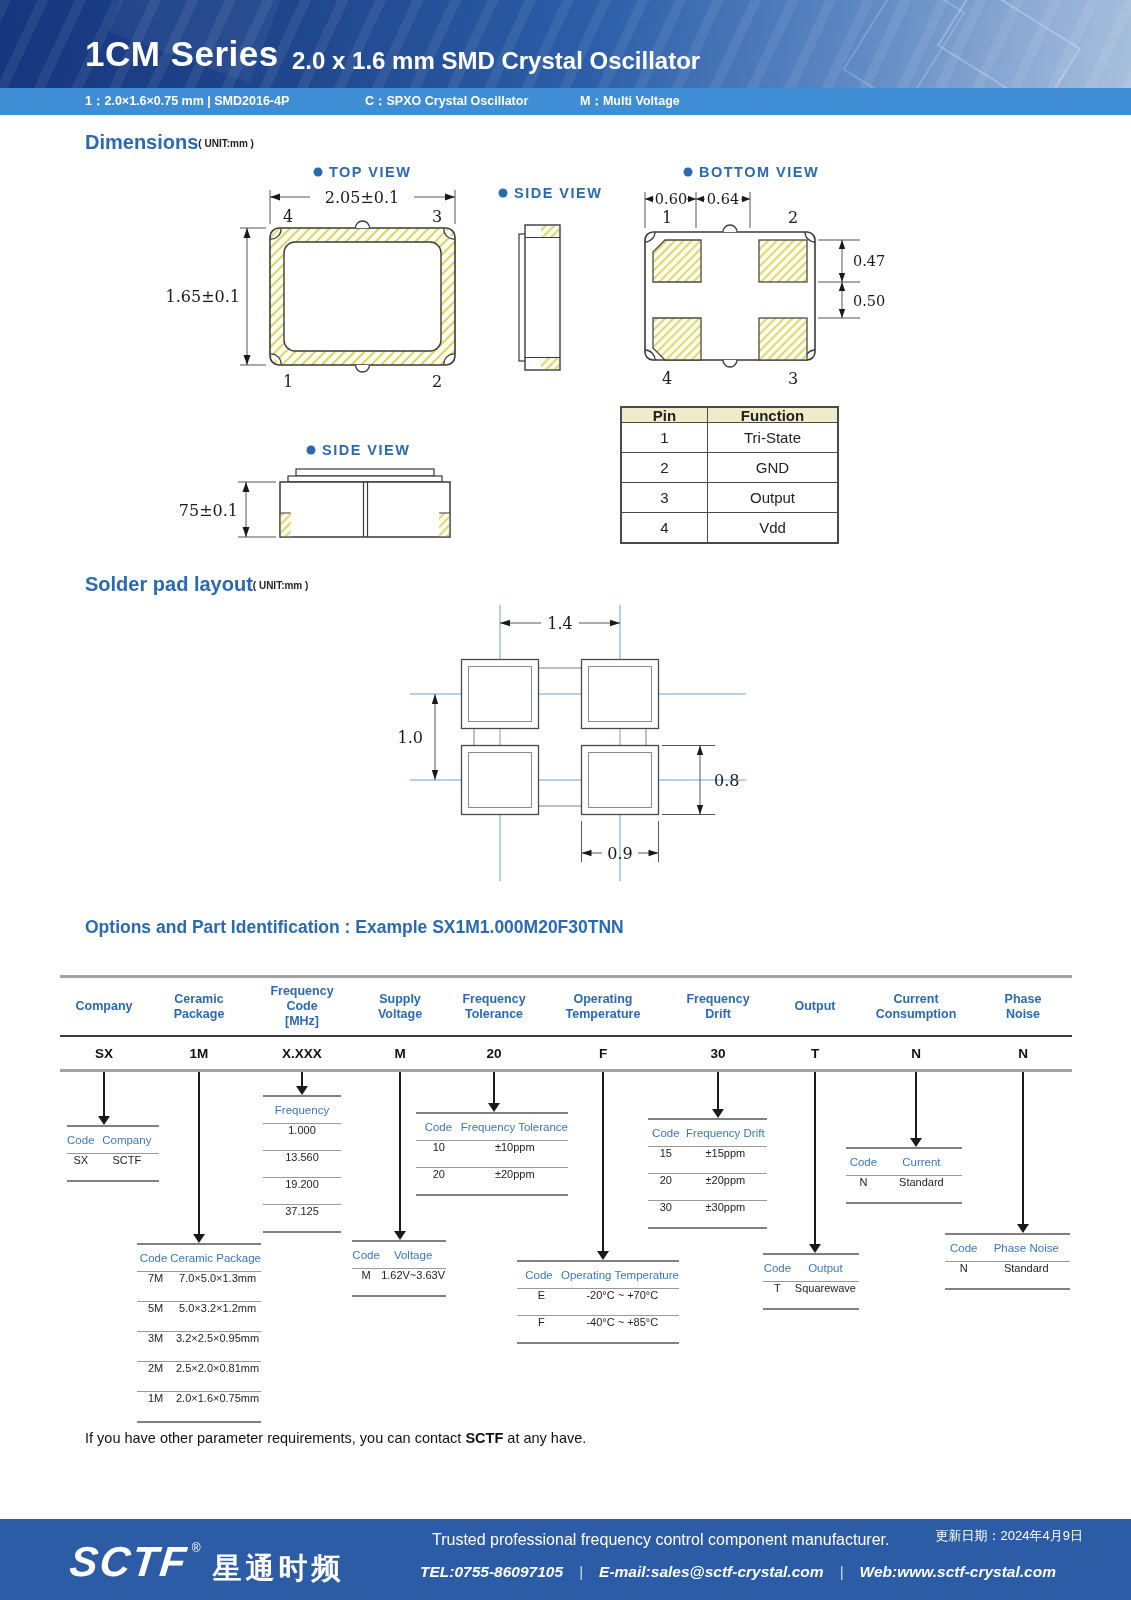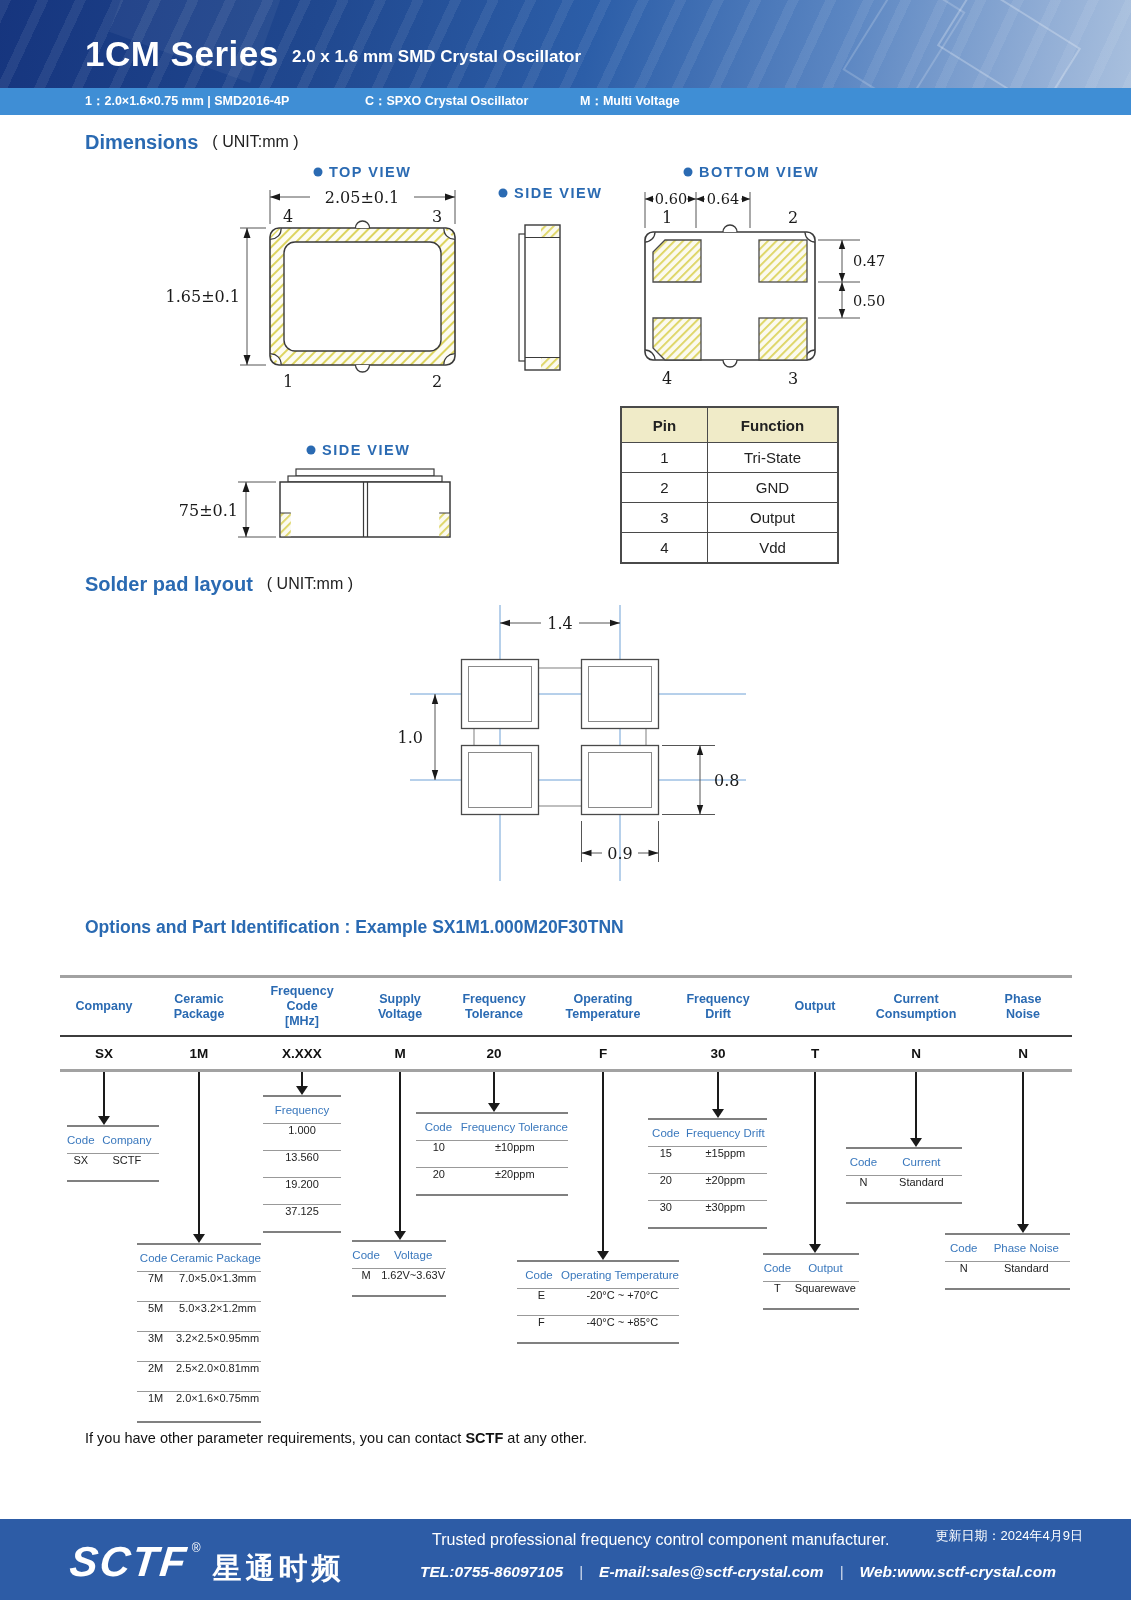--- a/index.html
+++ b/index.html
@@ -9,44 +9,44 @@
 
   
   .hdr{position:absolute;left:0;top:0;width:1131px;height:100px;
        background:linear-gradient(100deg,#16357e 0%,#20488f 28%,#2c5ea8 52%,#5b86c2 74%,#93afd6 92%,#a9c0de 100%);overflow:hidden;}
   .hdr .streaks{position:absolute;inset:0;
        background:repeating-linear-gradient(115deg,rgba(255,255,255,0.07) 0 10px,rgba(255,255,255,0) 10px 34px);}
   .hdr .chip1{position:absolute;right:60px;top:10px;width:120px;height:70px;border:2px solid rgba(255,255,255,0.25);transform:rotate(32deg);}
   .hdr .chip2{position:absolute;right:190px;top:-16px;width:70px;height:110px;border:2px solid rgba(255,255,255,0.18);transform:rotate(32deg);}
   .hdr .chip3{position:absolute;left:120px;top:-30px;width:150px;height:90px;background:rgba(255,255,255,0.05);transform:rotate(20deg);}
   .hdr-title{position:absolute;left:85px;top:34px;color:#fff;font-size:35px;font-weight:bold;letter-spacing:0.5px;}
-  .hdr-sub{position:absolute;left:292px;top:47px;color:#fff;font-size:17px;font-weight:bold;}
+  .hdr-sub{position:absolute;left:292px;top:47px;color:#fff;font-size:24px;font-weight:bold;}
   .specbar{position:absolute;left:0;top:88px;width:1131px;height:27px;background:#3f8ed5;}
   .specbar span{position:absolute;top:5px;color:#fff;font-size:12.5px;font-weight:bold;}
 
   
   .sec-head{position:absolute;font-size:20px;font-weight:bold;color:#2a6ab2;}
-  .sec-unit{font-size:16px;font-weight:normal;color:#222;margin-left:14px;vertical-align:2px;}
+  .sec-unit{font-size:10px;font-weight:bold;color:#222;vertical-align:2px;}
   .opt-title{position:absolute;left:85px;top:917px;font-size:17.5px;font-weight:bold;color:#2a6ab2;}
 
   
   svg text{font-family:"Liberation Sans",sans-serif;}
   .vlabel{fill:#2a6ab2;font-weight:bold;font-size:14.5px;letter-spacing:1.5px;}
   .dim{font-family:"DejaVu Serif","Liberation Serif",serif;font-size:16px;fill:#1a1a1a;}
   .dimsm{font-family:"DejaVu Serif","Liberation Serif",serif;font-size:14.5px;fill:#1a1a1a;}
   .pnum{font-family:"DejaVu Serif","Liberation Serif",serif;font-size:16px;fill:#1a1a1a;}
   .oline{stroke:#3a3a3a;fill:none;}
   .eline{stroke:#555;stroke-width:1;fill:none;}
   .ah{fill:#1a1a1a;stroke:none;}
 
   
   .pin-table{position:absolute;left:620px;top:406px;width:215px;border:2px solid #4a4a4a;background:#fff;font-size:15px;color:#222;}
   .pin-table .sub-head{display:flex;background:#f0ebc8;font-weight:bold;border-bottom:1px solid #4a4a4a;}
   .pin-table .sub-head .tcell,.pin-table .trow .tcell{display:flex;align-items:center;justify-content:center;}
-  .pin-table .sub-head .tcell{height:34px;}
+  .pin-table .sub-head .tcell{height:14px;}
   .pin-table .trow{display:flex;}
   .pin-table .trow .tcell{height:29px;}
   .pin-table .trow + .trow{border-top:1px solid #4a4a4a;}
   .pin-table .tcell:first-child{width:85px;border-right:1px solid #4a4a4a;}
   .pin-table .tcell:last-child{flex:1;}
 
   
   .opt-table{position:absolute;left:60px;top:975px;width:1012px;border-top:3px solid #a2a2a2;border-bottom:3px solid #a2a2a2;}
   .opt-row{display:grid;grid-template-columns:88px 102px 104px 92px 96px 122px 108px 86px 116px 98px;}
   .opt-head{border-bottom:2px solid #3c3c3c;}
@@ -567,21 +567,21 @@
       <div>
           <div class="trow">
             <div class="tcell">N</div>
             <div class="tcell">Standard</div>
           </div>
         </div>
     </div>
   </div>
 
   <div class="note">
-    <span>If you have other parameter requirements, you can contact </span><b>SCTF</b><span> at any other.</span>
+    <span>If you have other parameter requirements, you can contact </span><b>SCTF</b><span> at any have.</span>
   </div>
 
   <div class="footer">
     <div class="f-date">更新日期：2024年4月9日</div>
     <div class="f-logo">
       <span class="sctf">SCTF</span>
       <span class="reg">®</span>
       <span class="cn">星通时频</span>
     </div>
     <div class="f-tag">Trusted professional frequency control component manufacturer.</div>

